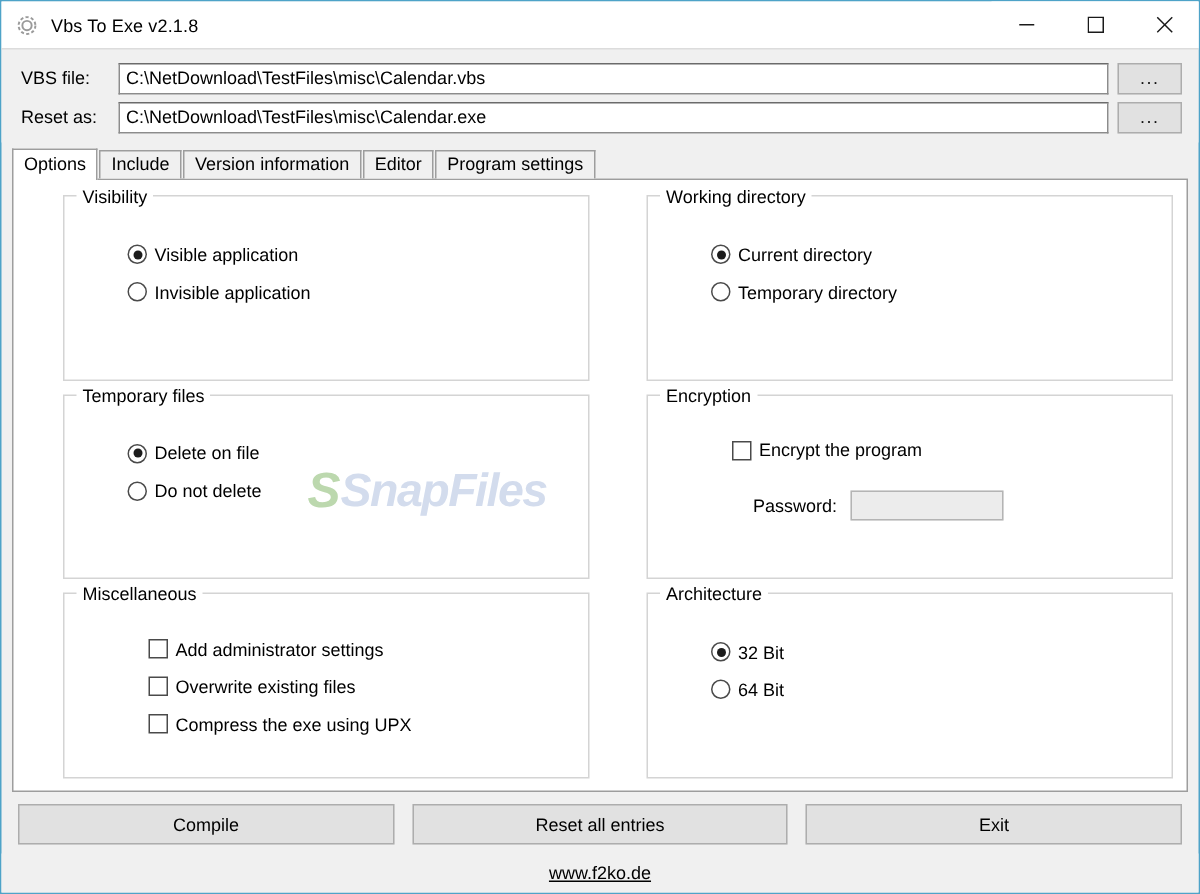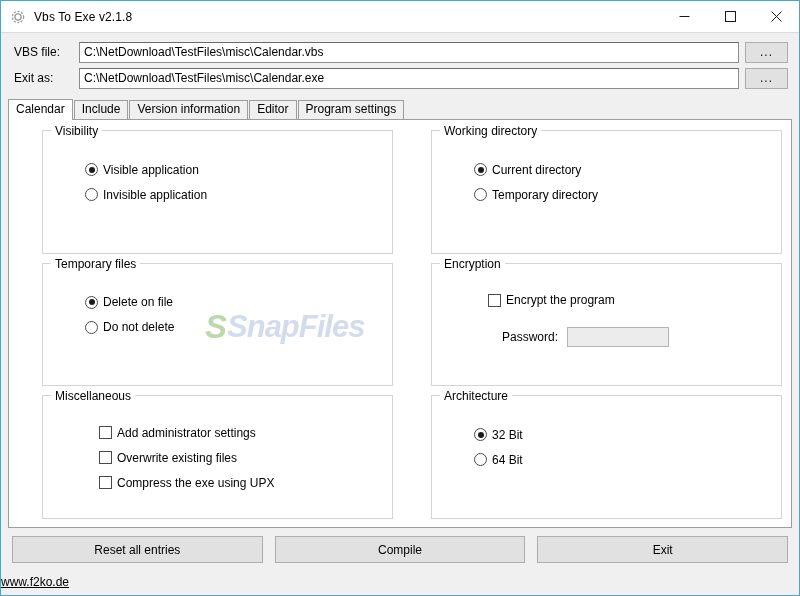--- a/index.html
+++ b/index.html
@@ -312,21 +312,21 @@
     color: #000;
     padding: 0;
   }
 
   
   .footer {
     flex: 0 0 auto;
     height: 26px;
     display: flex;
     align-items: center;
-    justify-content: flex-start;
+    justify-content: center;
     background: #f0f0f0;
   }
   .footer-link {
     font-size: 12px;
     color: #000;
     text-decoration: underline;
   }
 </style>
 </head>
 <body>
@@ -361,28 +361,28 @@
     </div>
   </div>
 
   <div class="fields">
     <div class="field-row">
       <span class="field-label">VBS file:</span>
       <input class="field-input" type="text" value="C:\NetDownload\TestFiles\misc\Calendar.vbs" style="">
       <button class="browse-btn">...</button>
     </div>
     <div class="field-row">
-      <span class="field-label">Exit as:</span>
+      <span class="field-label">Reset as:</span>
       <input class="field-input" type="text" value="C:\NetDownload\TestFiles\misc\Calendar.exe" style="">
       <button class="browse-btn">...</button>
     </div>
   </div>
 
   <div class="tabstrip">
-    <div class="tab active">Calendar</div>
+    <div class="tab active">Options</div>
     <div class="tab">Include</div>
     <div class="tab">Version information</div>
     <div class="tab">Editor</div>
     <div class="tab">Program settings</div>
   </div>
 
   <div class="tabpanel">
 
     <div class="watermark">
       <span class="wm-logo">S</span>
@@ -483,22 +483,22 @@
               <span class="opt-label">64 Bit</span>
             </div>
           </div>
         </div>
 
       </div>
     </div>
   </div>
 
   <div class="buttonbar">
+    <button class="action-btn">Compile</button>
     <button class="action-btn">Reset all entries</button>
-    <button class="action-btn">Compile</button>
     <button class="action-btn">Exit</button>
   </div>
 
   <div class="footer">
     <a class="footer-link" href="#">www.f2ko.de</a>
   </div>
 
 </div>
 
 </body></html>

